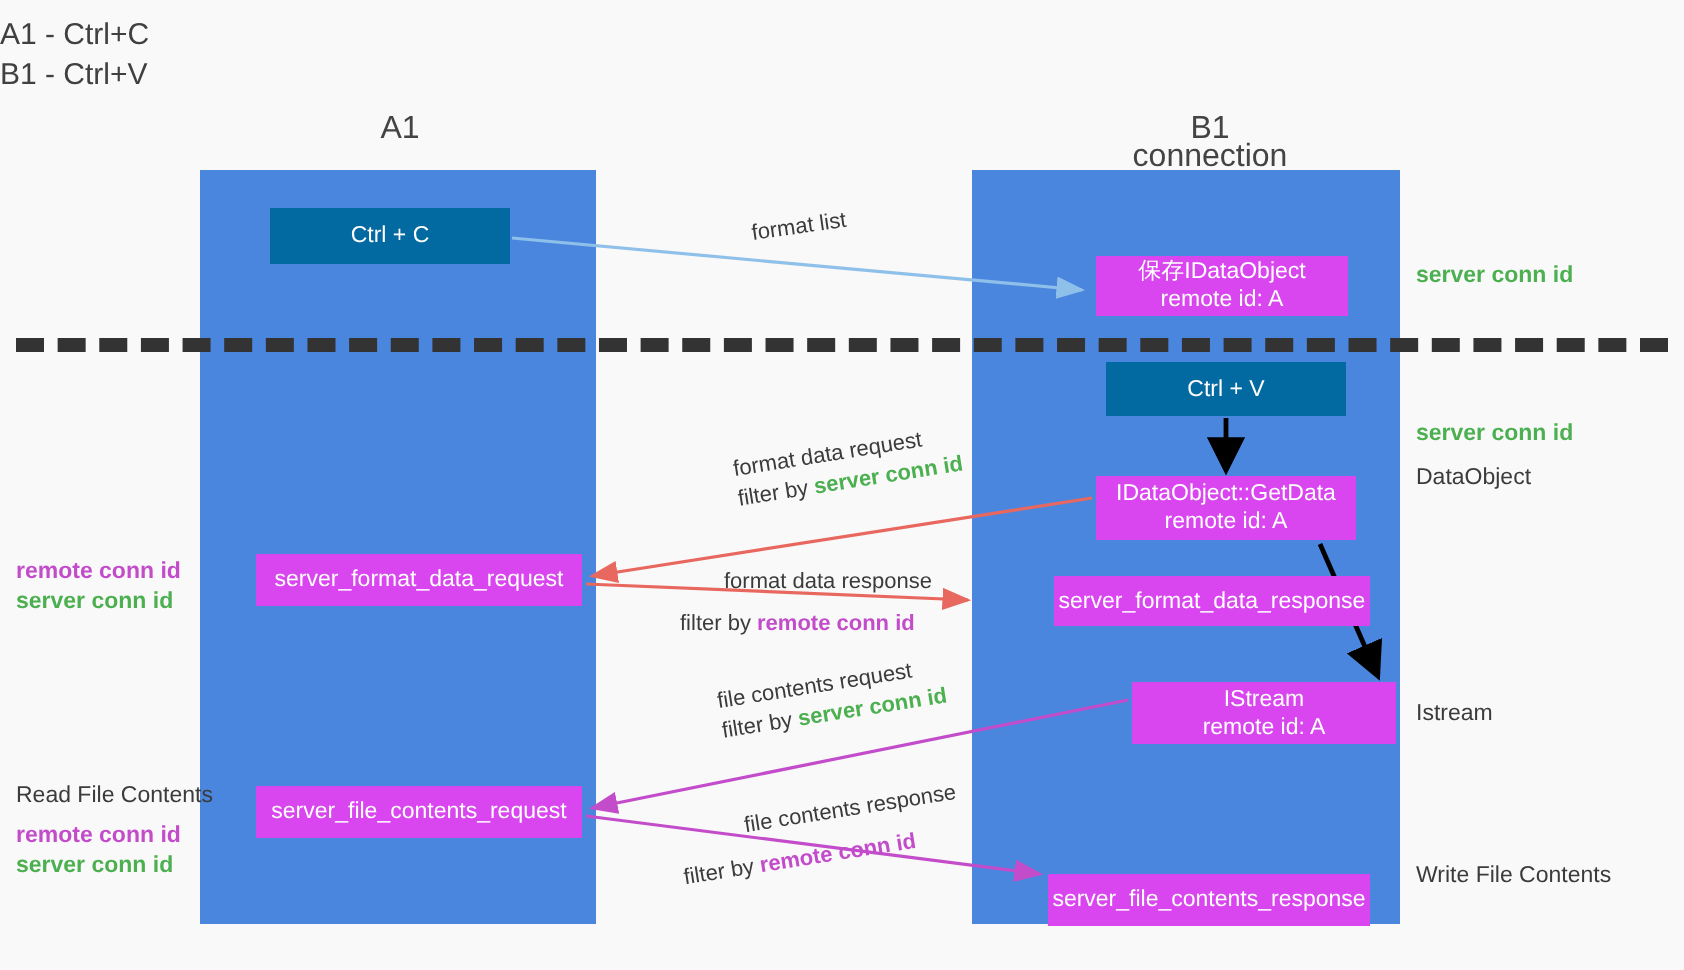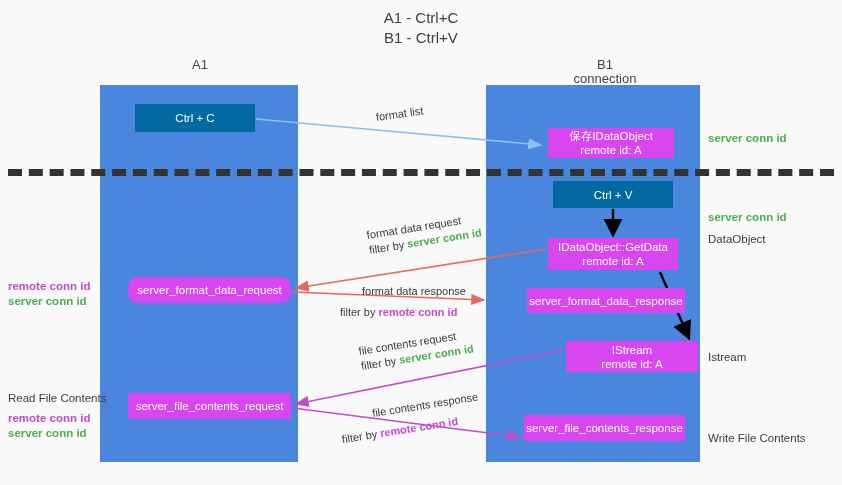--- a/index.html
+++ b/index.html
@@ -9,27 +9,27 @@
     font-family:"Liberation Sans","DejaVu Sans",sans-serif;
     position:relative;
     overflow:hidden;
   }
   .stage{position:absolute;inset:0;}
   .abs{position:absolute;}
 
   
   #title{
     left:0;right:0;top:8px;
-    text-align:center;
+    text-align:left;
     font-size:15px;color:#404040;line-height:20px;
   }
 
   
   .col-head{
-    text-align:center;font-size:13px;color:#444;line-height:14px;
+    text-align:center;font-size:16px;color:#444;line-height:14px;
   }
   #head-a1{left:120px;top:58px;width:160px;}
   #head-b1{left:525px;top:58px;width:160px;}
 
   
   .lane{background:#4a86de;}
   #lane-a1{left:100px;top:85px;width:198px;height:377px;}
   #lane-b1{left:486px;top:85px;width:214px;height:377px;}
 
   
@@ -45,24 +45,24 @@
     text-align:center;color:#ffffff;font-size:11.5px;line-height:14px;
   }
   .green{background:#0369a1;}
   .orange{background:#d946ef;}
 
   #n-ctrlc{left:135px;top:104px;width:120px;height:28px;}
   #n-ctrlv{left:553px;top:181px;width:120px;height:27px;}
   #n-save {left:548px;top:128px;width:126px;height:30px;}
   #n-getdata{left:548px;top:238px;width:130px;height:32px;}
   #n-istream{left:566px;top:341px;width:132px;height:31px;}
-  #n-fdreq {left:128px;top:277px;width:163px;height:26px;border-radius:10px;}
+  #n-fdreq {left:128px;top:277px;width:163px;height:26px;}
   #n-fdres {left:489px;top:288px;width:158px;height:25px;margin-left:38px;}
   #n-fcreq {left:128px;top:393px;width:163px;height:26px;}
-  #n-fcres {left:524px;top:415px;width:161px;height:26px;}
+  #n-fcres {left:524px;top:437px;width:161px;height:26px;}
 
   
   .side{font-size:11.5px;line-height:15px;}
   .green-t{color:#4caf50;font-weight:bold;}
   .purple-t{color:#c34ccb;font-weight:bold;}
   .black-t{color:#3b3b3b;}
   #lbl-srv1{left:708px;top:131px;}
   #lbl-srv2{left:708px;top:210px;}
   #lbl-dataobject{left:708px;top:232px;}
   #lbl-istream{left:708px;top:350px;}

